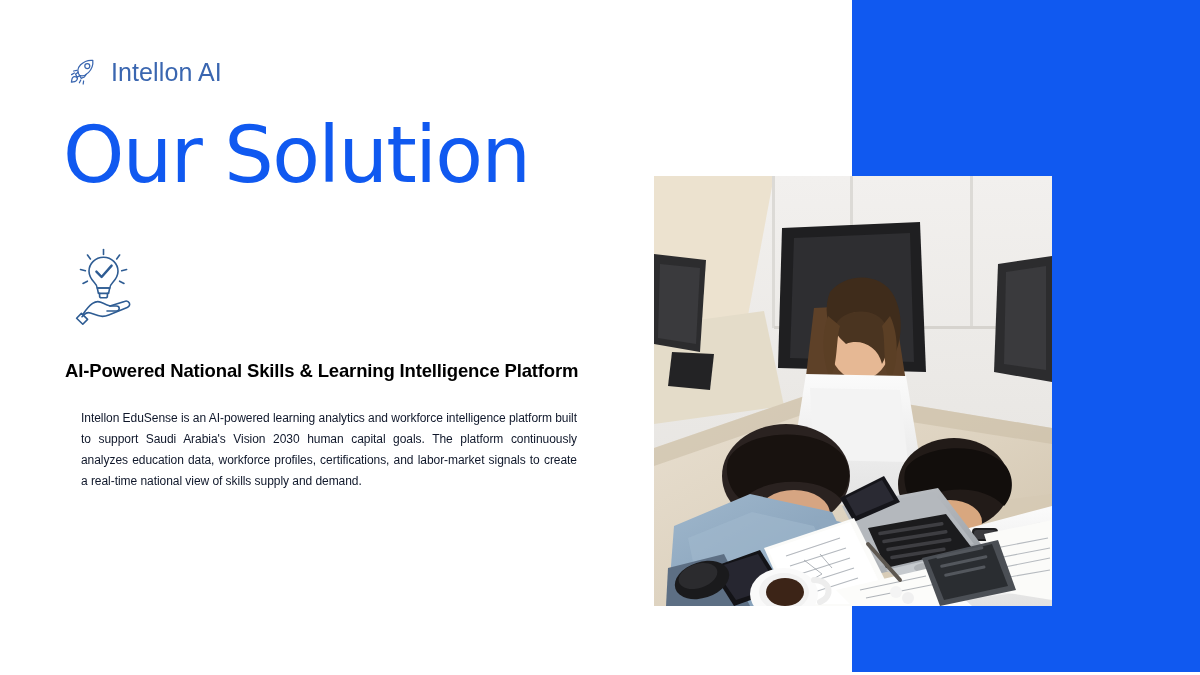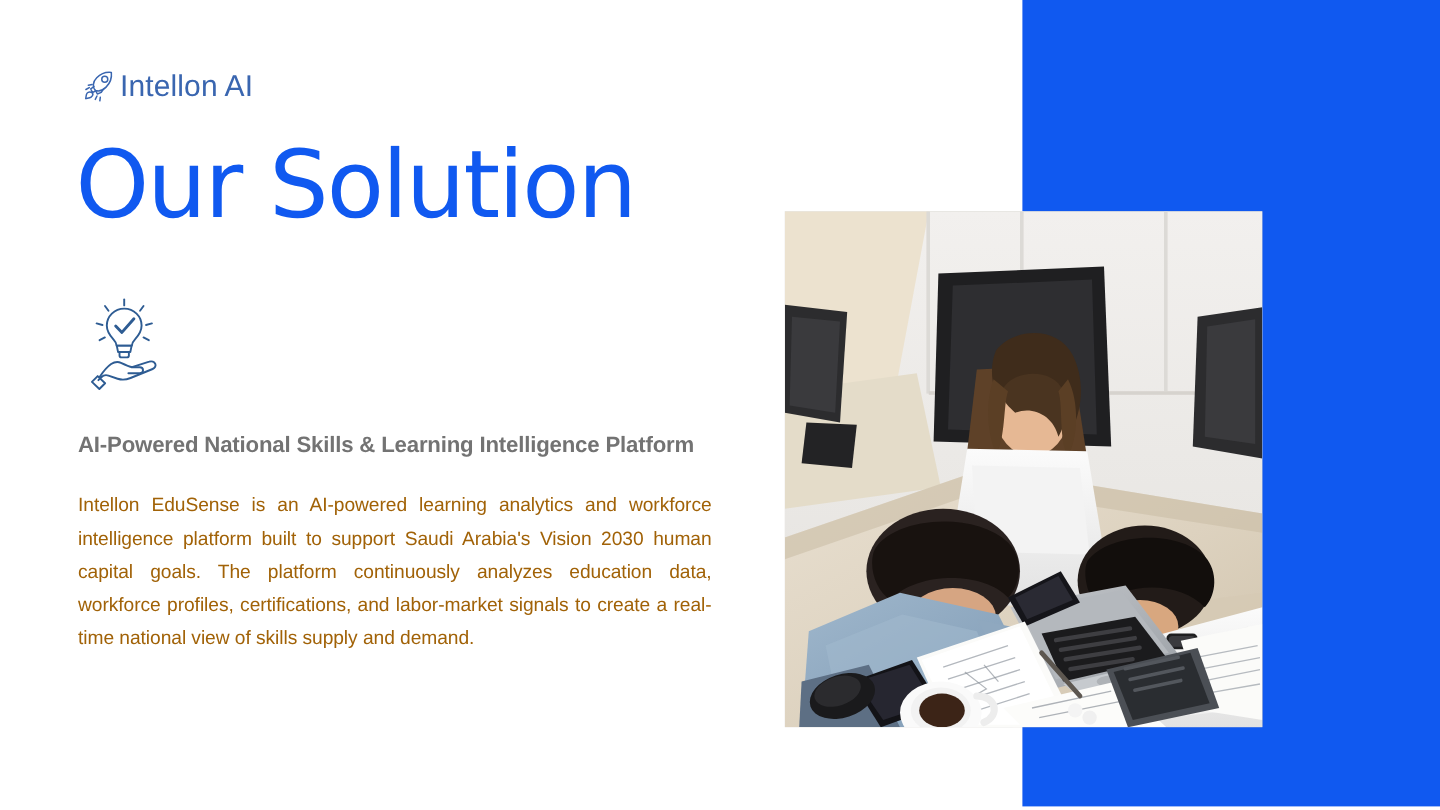--- a/index.html
+++ b/index.html
@@ -33,20 +33,21 @@
     background: #1059f0;
   }
 
   
   .brand {
     position: absolute;
     left: 66px;
     top: 52px;
     display: flex;
     align-items: center;
+    gap: 11px;
     height: 40px;
   }
   .brand-icon {
     width: 34px;
     height: 34px;
     display: block;
     flex: 0 0 auto;
   }
   .brand-name {
     font-size: 25px;
@@ -85,32 +86,32 @@
   .content-col {
     position: absolute;
     left: 65px;
     top: 358px;
     width: 528px;
   }
   .feature-heading {
     font-size: 18.5px;
     line-height: 1.42;
     font-weight: 700;
-    color: #737373;
+    color: #000000;
     letter-spacing: -0.15px;
     margin: 0 0 24px 0;
   }
   .feature-body {
-    font-size: 16px;
+    font-size: 12px;
     line-height: 1.73;
     font-weight: 400;
-    color: #a16207;
+    color: #0f172a;
     text-align: justify;
     text-justify: inter-word;
-    margin: 0;
+    margin: 16px;
     letter-spacing: -0.05px;
   }
 
   
   .photo-frame {
     position: absolute;
     left: 654px;
     top: 176px;
     width: 398px;
     height: 430px;

